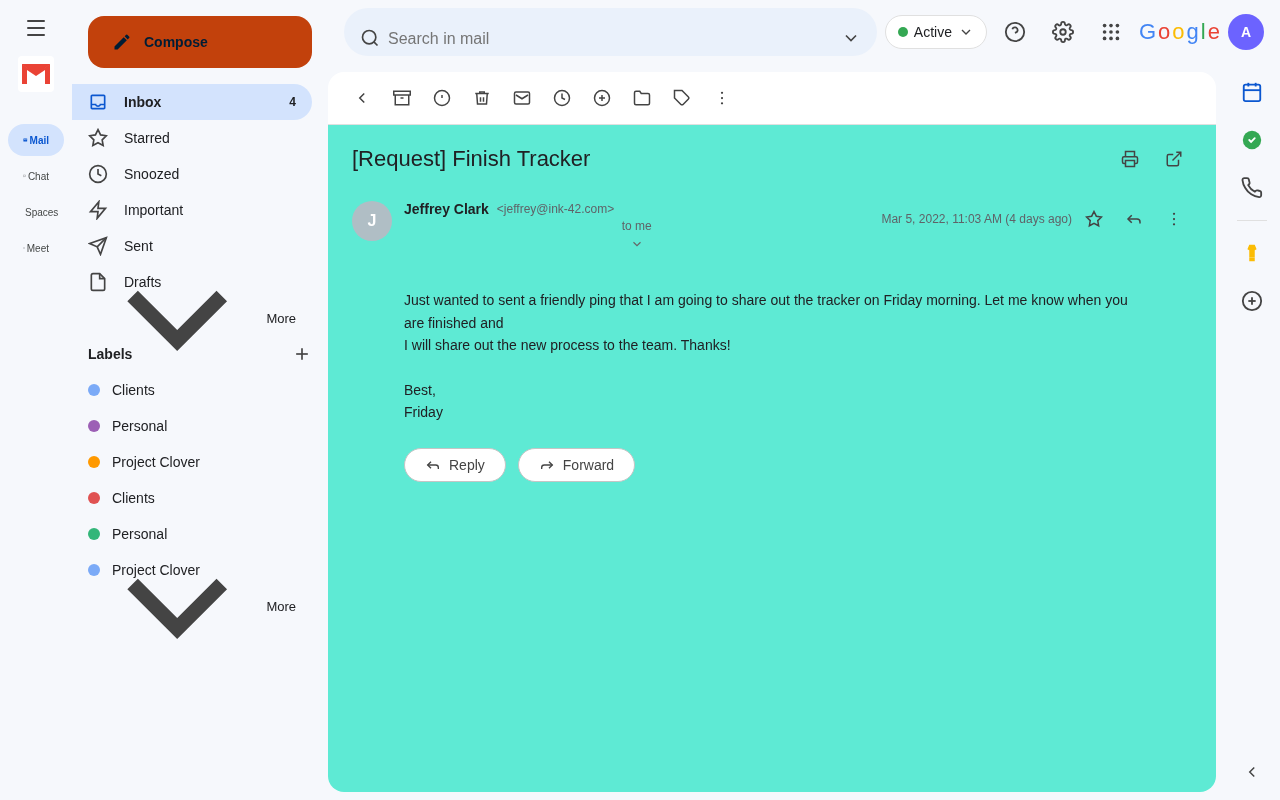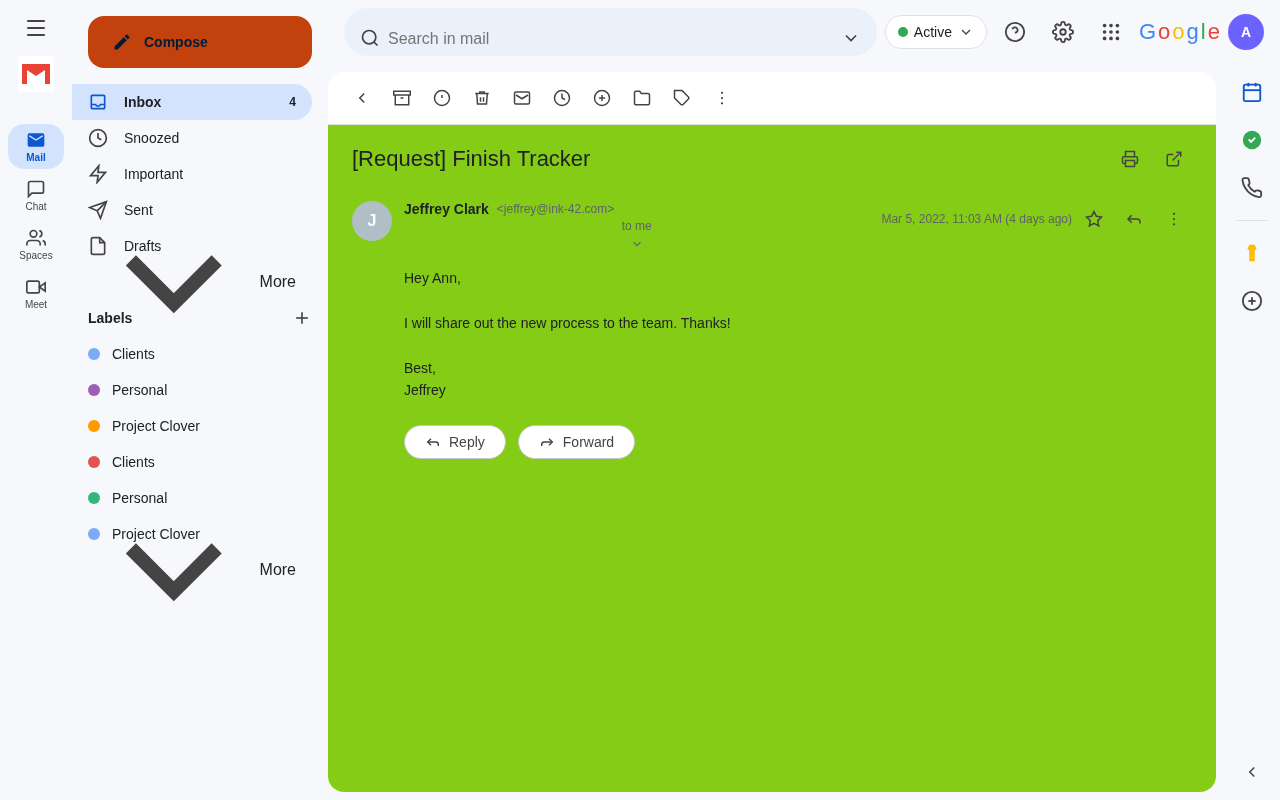--- a/index.html
+++ b/index.html
@@ -20,21 +20,21 @@
       display: flex; flex-direction: column; justify-content: center; align-items: center; gap: 5px;
       cursor: pointer; border-radius: 50%; margin-bottom: 8px;
     }
     .hamburger-btn span { display: block; width: 18px; height: 2px; background: #444; border-radius: 1px; }
     .gmail-logo {
       display: flex; align-items: center; gap: 4px; margin-bottom: 16px;
     }
     .gmail-logo .m-icon { width: 36px; height: 36px; }
     .mini-nav-items { display: flex; flex-direction: column; align-items: center; gap: 4px; margin-top: 16px; }
     .mini-nav-item {
-      display: flex; flex-direction: column; align-items: center; gap: 2px;
+      display: flex; flex-direction: row; align-items: center; gap: 2px;
       cursor: pointer; padding: 6px 15px; border-radius: 16px; width: 56px;
     }
     .mini-nav-item.active { background: #d3e3fd; }
     .mini-nav-item svg { width: 20px; height: 20px; }
     .mini-nav-item .nav-label { font-size: 10px; color: #444746; }
     .mini-nav-item.active .nav-label { color: #0b57d0; font-weight: 600; }
 
     
     .sidebar {
       width: 256px;
@@ -77,21 +77,21 @@
       padding: 4px 16px; height: 36px;
       border-radius: 0 18px 18px 0;
       cursor: pointer; font-size: 14px; color: #202124;
       margin-right: 16px;
     }
     .label-dot { width: 12px; height: 12px; border-radius: 50%; flex-shrink: 0; }
     .more-item {
       display: flex; align-items: center; 
       padding: 4px 16px; height: 36px;
       border-radius: 0 18px 18px 0;
-      cursor: pointer; font-size: 16px; color: #202124;
+      cursor: pointer; font-size: 13px; color: #202124;
       margin-right: 16px;
     }
 
     
     .main {
       flex: 1;
       background: #fff;
       border-radius: 16px;
       margin: 8px 8px 8px 0;
       display: flex;
@@ -135,21 +135,21 @@
     .avatar {
       width: 36px; height: 36px; border-radius: 50%;
       background: #6c63ff; display: flex; align-items: center; justify-content: center;
       color: #fff; font-weight: 600; font-size: 14px; cursor: pointer;
     }
 
     
     .email-area {
       flex: 1;
       overflow-y: auto;
-      background: #84cc16;
+      background: #5eead4;
     }
     .email-toolbar {
       display: flex; align-items: center; gap: 4px;
       padding: 8px 16px; border-bottom: 1px solid #e0e0e0;
       flex-shrink: 0;
     }
     .email-toolbar .spacer { flex: 1; }
     .email-toolbar .pagination { font-size: 13px; color: #444; display: flex; align-items: center; gap: 4px; }
     .tool-btn {
       width: 36px; height: 36px; border-radius: 50%;
@@ -290,20 +290,26 @@
   </button>
 
   <div class="sidebar-item active">
     <svg viewBox="0 0 24 24" fill="currentColor" style="color:#0b57d0">
         <path d="M19 3H5c-1.1 0-2 .9-2 2v14c0 1.1.9 2 2 2h14c1.1 0 2-.9 2-2V5c0-1.1-.9-2-2-2zm0 16H5v-3h3.56c.69 1.19 1.97 2 3.45 2s2.75-.81 3.45-2H19v3zm0-5h-4.99c0 1.1-.9 2-2.01 2s-2.01-.9-2.01-2H5V5h14v9z"></path>
       </svg>
     <span>Inbox</span>
     <span class="badge">4</span>
   </div>
 
+  <div class="sidebar-item">
+    <svg viewBox="0 0 24 24" fill="none" stroke="#444" stroke-width="2">
+        <polygon points="12 2 15.09 8.26 22 9.27 17 14.14 18.18 21.02 12 17.77 5.82 21.02 7 14.14 2 9.27 8.91 8.26 12 2"></polygon>
+      </svg>
+    <span>Starred</span>
+  </div>
 
   <div class="sidebar-item">
     <svg viewBox="0 0 24 24" fill="none" stroke="#444" stroke-width="2">
         <circle cx="12" cy="12" r="10"></circle>
         <polyline points="12 6 12 12 16 14"></polyline>
       </svg>
     <span>Snoozed</span>
   </div>
 
   <div class="sidebar-item">
@@ -564,26 +570,26 @@
                 <svg viewBox="0 0 24 24" fill="#444" width="18" height="18">
                     <circle cx="12" cy="5" r="1.5"></circle>
                     <circle cx="12" cy="12" r="1.5"></circle>
                     <circle cx="12" cy="19" r="1.5"></circle>
                   </svg>
               </button>
             </div>
           </div>
 
           <div class="message-body">
-            <p>Hey Ann,</p>
             <br>
+            <p>Just wanted to sent a friendly ping that I am going to share out the tracker on Friday morning. Let me know when you are finished and</p>
             <p>I will share out the new process to the team. Thanks!</p>
             <br>
             <p>Best,</p>
-            <p>Jeffrey</p>
+            <p>Friday</p>
           </div>
 
           <div class="reply-actions">
             <button class="reply-btn">
               <svg viewBox="0 0 24 24" fill="none" stroke="#444" stroke-width="2" width="16" height="16">
                   <polyline points="9 17 4 12 9 7"></polyline>
                   <path d="M20 18v-2a4 4 0 0 0-4-4H4"></path>
                 </svg>
               <span>Reply</span>
             </button>

